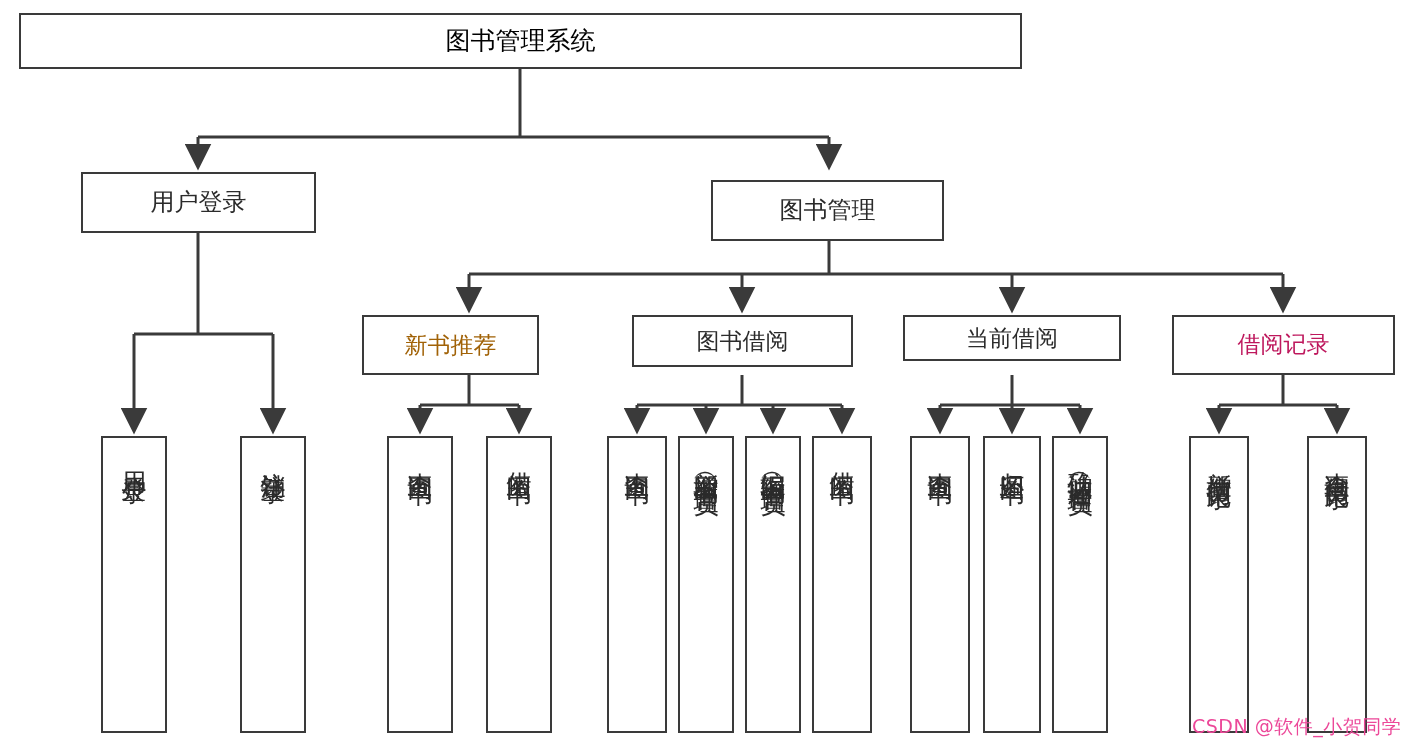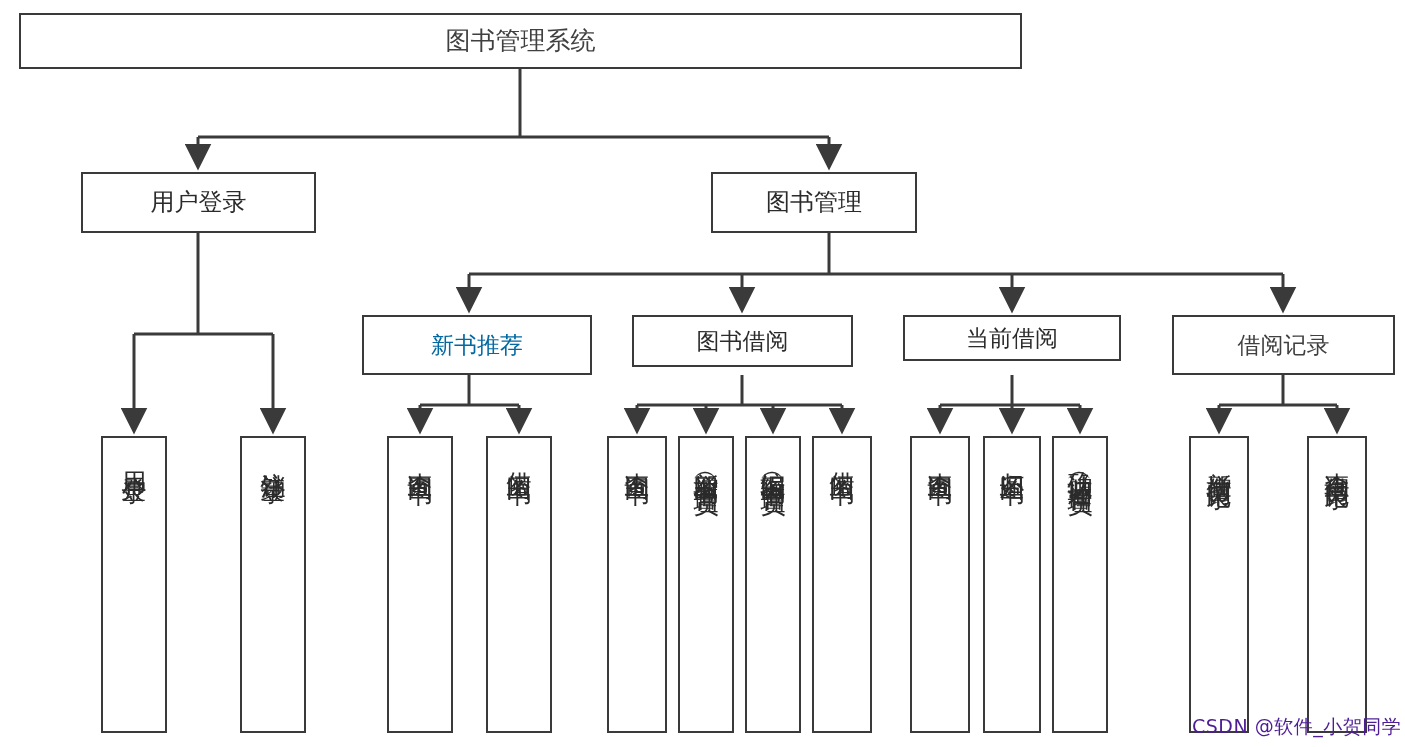--- a/index.html
+++ b/index.html
@@ -60,21 +60,21 @@
     writing-mode: vertical-rl;
     text-orientation: upright;
     font-size: 25px;
     letter-spacing: 3px;
     line-height: 1;
     white-space: nowrap;
   }
   .watermark {
     position: absolute;
     font-size: 19px;
-    color: #4c1d95;
+    color: #ec4899;
     white-space: nowrap;
     letter-spacing: 0.5px;
     font-family: "DejaVu Sans", "Liberation Sans", sans-serif;
   }
 </style>
 </head>
 <body>
 
 <div id="canvas" style="background: rgb(255, 255, 255);">
 
@@ -123,41 +123,41 @@
       <path d="M 1012 405 L 1012 430" marker-end="url(#arrow)"></path>
       <path d="M 1080 405 L 1080 430" marker-end="url(#arrow)"></path>
 
       <path d="M 1283 375 L 1283 405"></path>
       <path d="M 1219 405 L 1337 405"></path>
       <path d="M 1219 405 L 1219 430" marker-end="url(#arrow)"></path>
       <path d="M 1337 405 L 1337 430" marker-end="url(#arrow)"></path>
     </g>
   </svg>
 
-  <div class="node root" style="left: 19px; top: 13px; width: 1003px; height: 56px; border-color: rgb(58, 58, 58); color: #404040;">
+  <div class="node root" style="left: 19px; top: 13px; width: 1003px; height: 56px; border-color: rgb(58, 58, 58); color: #000000;">
     <span class="label">图书管理系统</span>
   </div>
 
   <div class="node lvl1" style="left: 81px; top: 172px; width: 235px; height: 61px; border-color: rgb(58, 58, 58); color: rgb(43, 43, 43);">
     <span class="label">用户登录</span>
   </div>
-  <div class="node lvl1" style="left: 711px; top: 172px; width: 206px; height: 61px; border-color: rgb(58, 58, 58); color: rgb(43, 43, 43);">
+  <div class="node lvl1" style="left: 711px; top: 180px; width: 233px; height: 61px; border-color: rgb(58, 58, 58); color: rgb(43, 43, 43);">
     <span class="label">图书管理</span>
   </div>
 
-  <div class="node lvl2" style="left: 362px; top: 315px; width: 230px; height: 60px; border-color: rgb(58, 58, 58); color: #0369a1;">
+  <div class="node lvl2" style="left: 362px; top: 315px; width: 177px; height: 60px; border-color: rgb(58, 58, 58); color: #a16207;">
     <span class="label">新书推荐</span>
   </div>
   <div class="node lvl2" style="left: 632px; top: 315px; width: 221px; height: 52px; border-color: rgb(58, 58, 58); color: rgb(43, 43, 43);">
     <span class="label">图书借阅</span>
   </div>
   <div class="node lvl2" style="left: 903px; top: 315px; width: 218px; height: 46px; border-color: rgb(58, 58, 58); color: rgb(43, 43, 43);">
     <span class="label">当前借阅</span>
   </div>
-  <div class="node lvl2" style="left: 1172px; top: 315px; width: 223px; height: 60px; border-color: rgb(58, 58, 58); color: #404040;">
+  <div class="node lvl2" style="left: 1172px; top: 315px; width: 223px; height: 60px; border-color: rgb(58, 58, 58); color: #be185d; font-family: Liberation Serif, serif;">
     <span class="label">借阅记录</span>
   </div>
 
   <div class="node leaf" style="left: 101px; top: 436px; width: 66px; height: 297px; border-color: rgb(58, 58, 58); color: rgb(43, 43, 43);">
     <span class="label">用户登录</span>
   </div>
   <div class="node leaf" style="left: 240px; top: 436px; width: 66px; height: 297px; border-color: rgb(58, 58, 58); color: rgb(43, 43, 43);">
     <span class="label">注销登录</span>
   </div>
   <div class="node leaf" style="left: 387px; top: 436px; width: 66px; height: 297px; border-color: rgb(58, 58, 58); color: rgb(43, 43, 43);">

